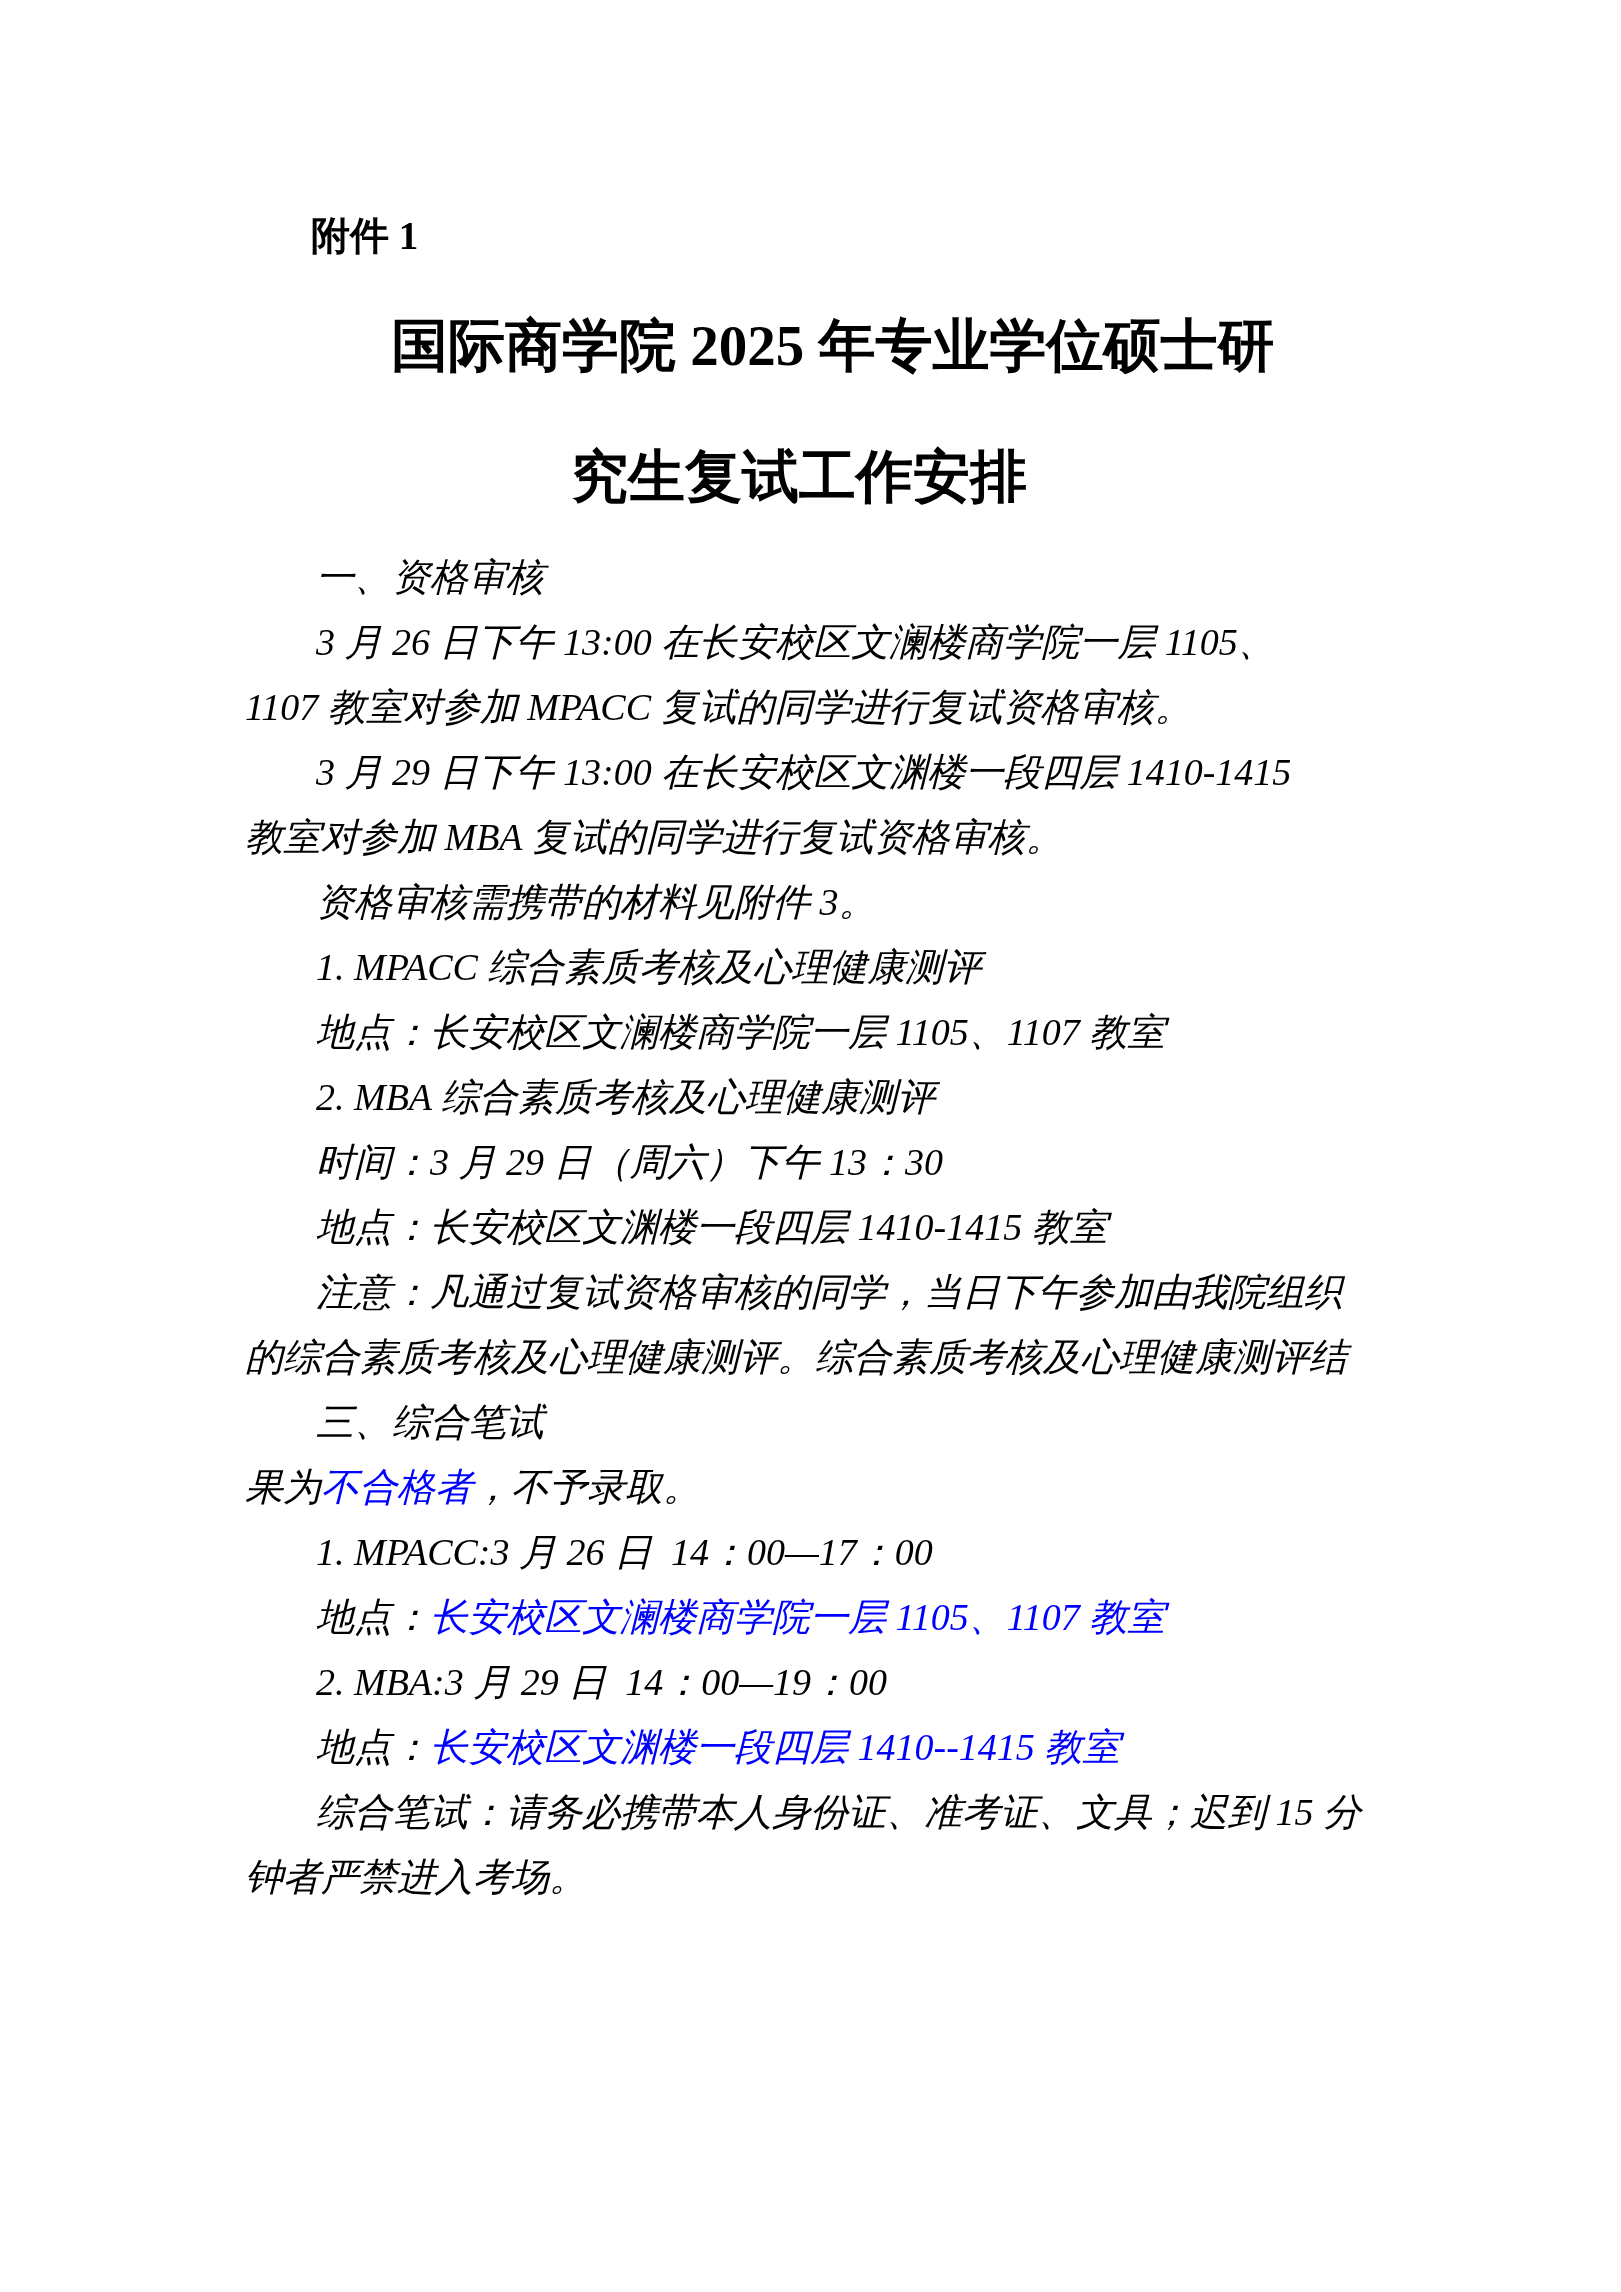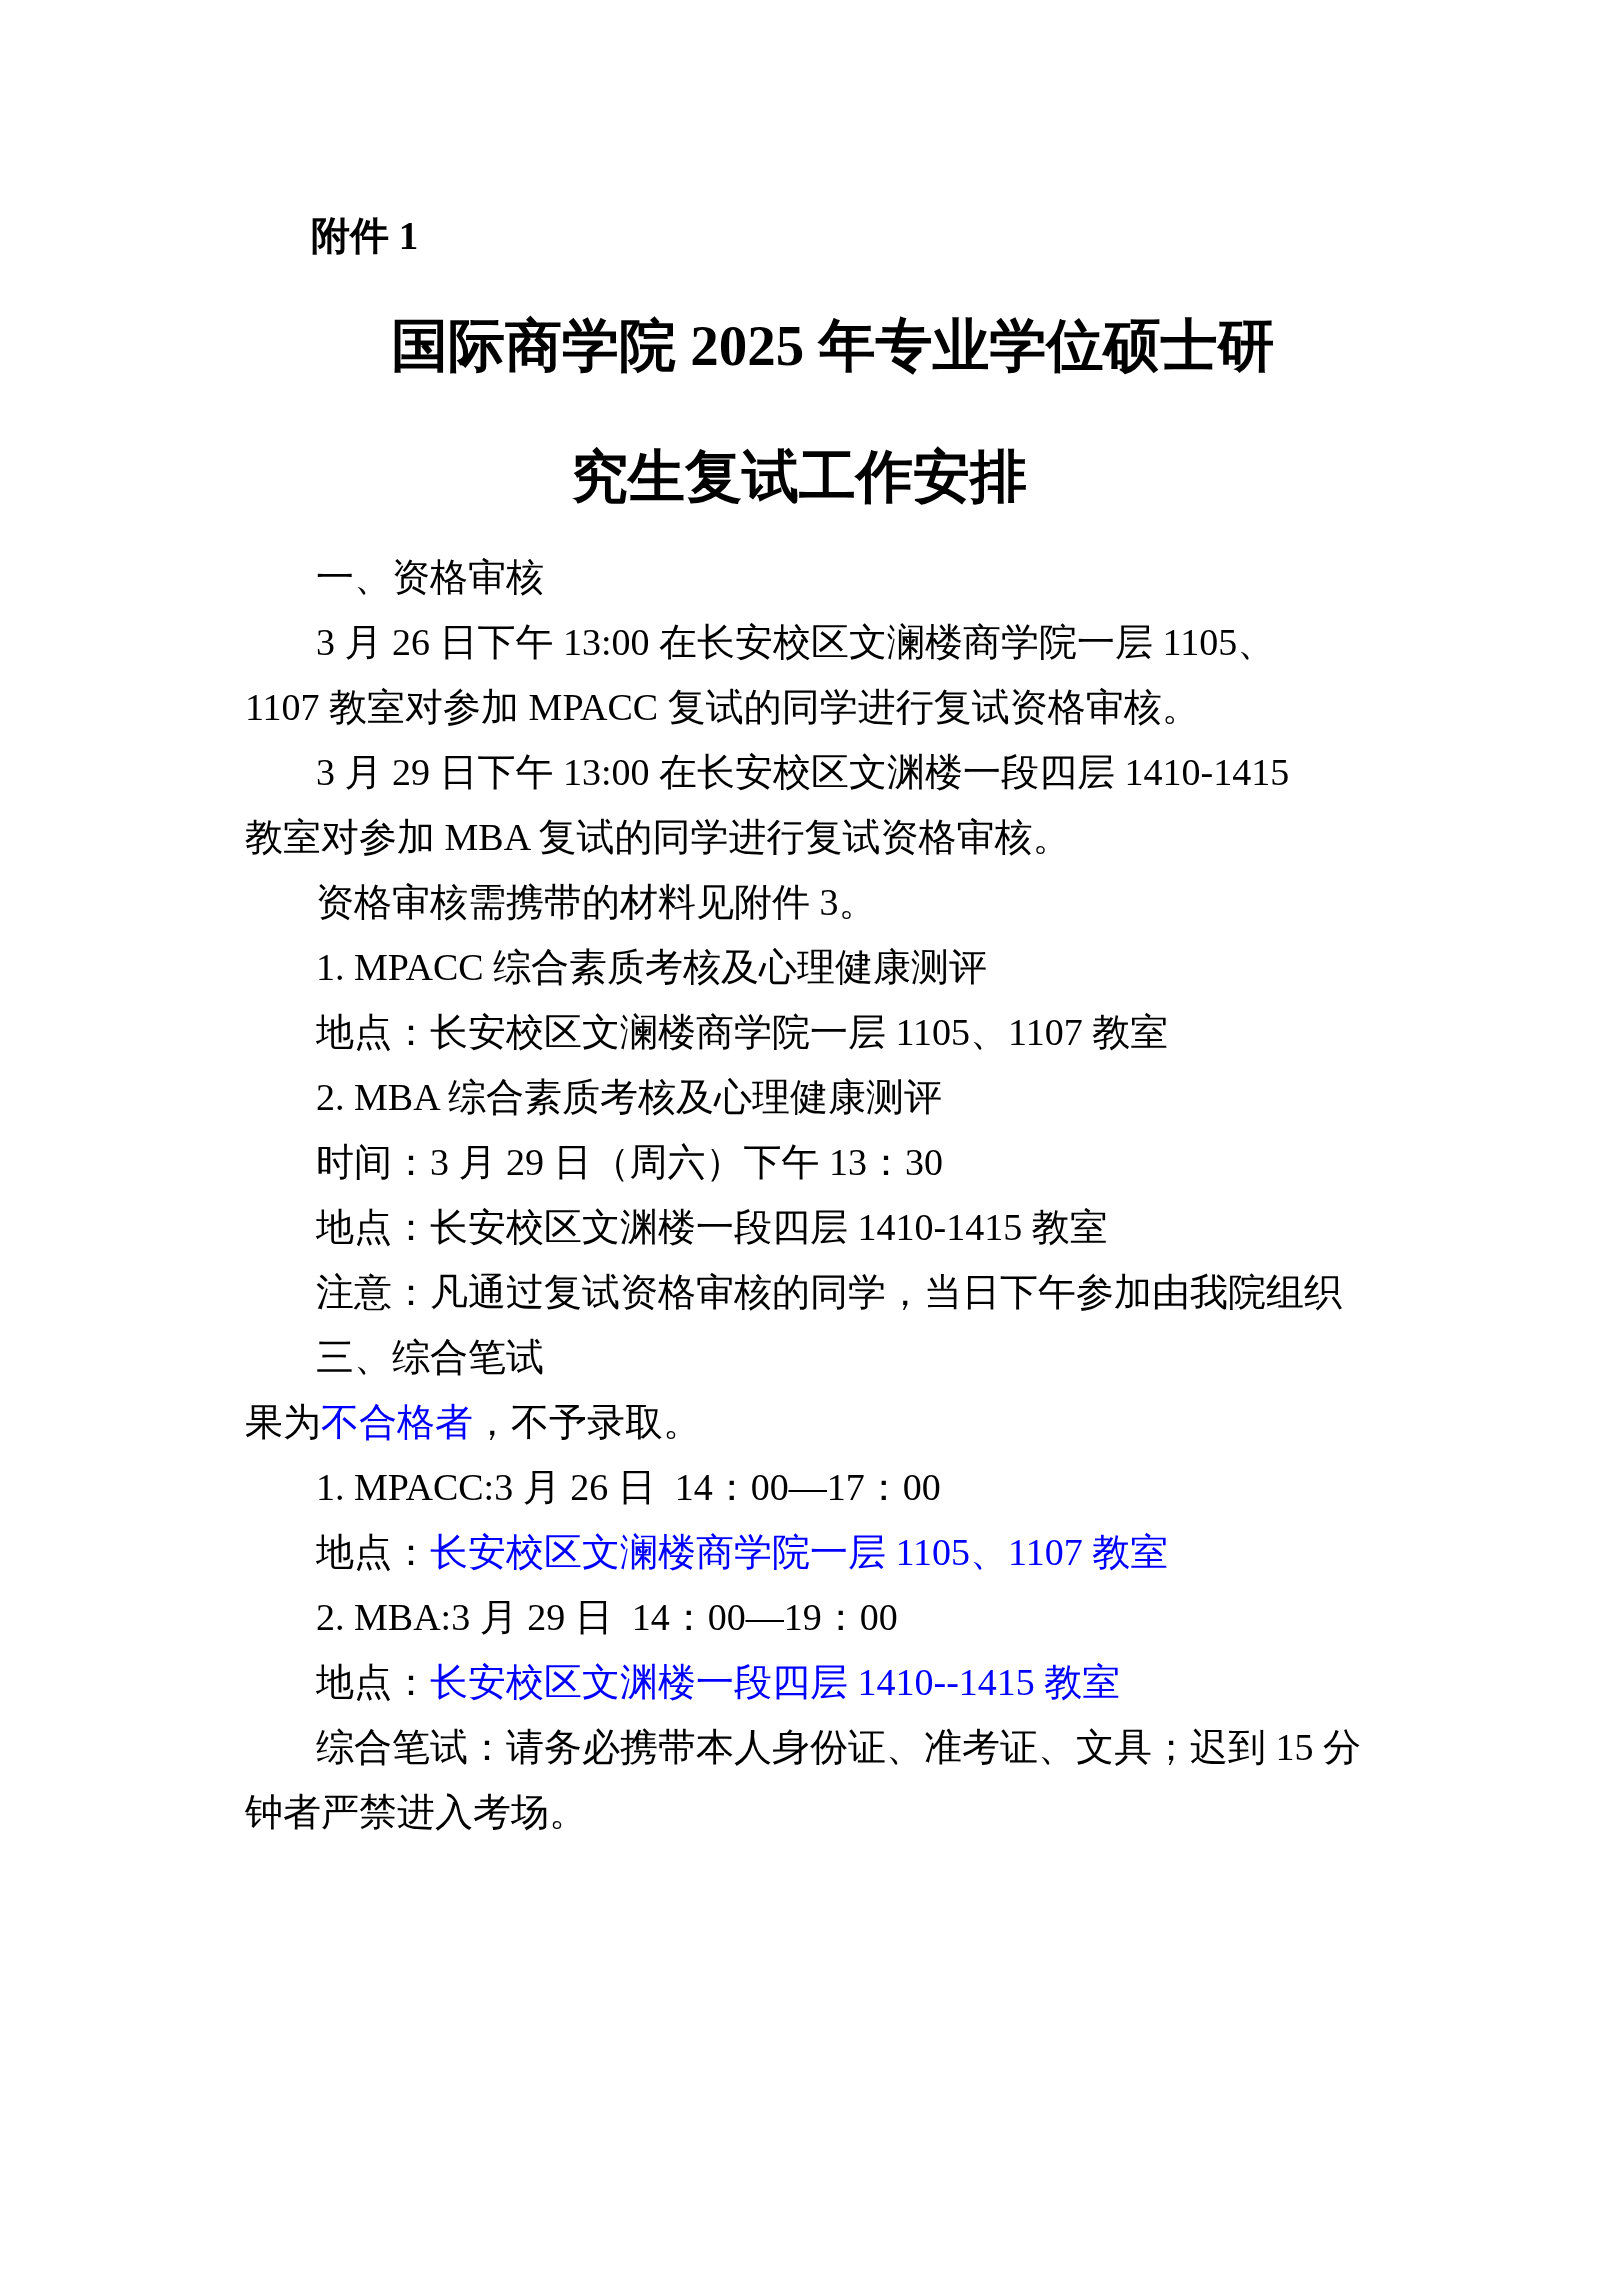--- a/index.html
+++ b/index.html
@@ -19,21 +19,21 @@
   }
   .title-line{
     position:absolute;
     font-size:57px;line-height:69px;font-weight:700;
     white-space:pre;
   }
   .title-line.l1{left:391px;top:311px;}
   .title-line.l2{left:571px;top:442px;text-align:center;}
   .doc-body{
     position:absolute;left:245px;top:545px;width:1117px;
-    font-size:38px;line-height:65px;
+    font-size:38px;line-height:65px;font-style:italic;
   }
   .ln{height:65px;white-space:pre;}
   .ind{text-indent:71px;}
   .blue{color:var(--link-blue,#0000ff);}
 </style>
 </head>
 <body>
 
 <div class="page" style="background: #ffffff; color: rgb(0, 0, 0);">
 
@@ -48,20 +48,21 @@
     <div class="ln"><span>1107 教室对参加 MPACC 复试的同学进行复试资格审核。</span></div>
     <div class="ln ind"><span>3 月 29 日下午 13:00 在长安校区文渊楼一段四层 1410-1415</span></div>
     <div class="ln"><span>教室对参加 MBA 复试的同学进行复试资格审核。</span></div>
     <div class="ln ind"><span>资格审核需携带的材料见附件 3。</span></div>
     <div class="ln ind"><span>1. MPACC 综合素质考核及心理健康测评</span></div>
     <div class="ln ind"><span>地点：长安校区文澜楼商学院一层 1105、1107 教室</span></div>
     <div class="ln ind"><span>2. MBA 综合素质考核及心理健康测评</span></div>
     <div class="ln ind"><span>时间：3 月 29 日（周六）下午 13：30</span></div>
     <div class="ln ind"><span>地点：长安校区文渊楼一段四层 1410-1415 教室</span></div>
     <div class="ln ind"><span>注意：凡通过复试资格审核的同学，当日下午参加由我院组织</span></div>
+    <div class="ln"><span>的综合素质考核及心理健康测评。综合素质考核及心理健康测评结</span></div>
     <div class="ln ind"><span>三、综合笔试</span></div>
     <div class="ln"><span>果为</span><span class="blue">不合格者</span><span>，不予录取。</span></div>
     <div class="ln ind"><span>1. MPACC:3 月 26 日  14：00—17：00</span></div>
     <div class="ln ind"><span>地点：</span><span class="blue">长安校区文澜楼商学院一层 1105、1107 教室</span></div>
     <div class="ln ind"><span>2. MBA:3 月 29 日  14：00—19：00</span></div>
     <div class="ln ind"><span>地点：</span><span class="blue">长安校区文渊楼一段四层 1410--1415 教室</span></div>
     <div class="ln ind"><span>综合笔试：请务必携带本人身份证、准考证、文具；迟到 15 分</span></div>
     <div class="ln"><span>钟者严禁进入考场。</span></div>
   </div>
 

